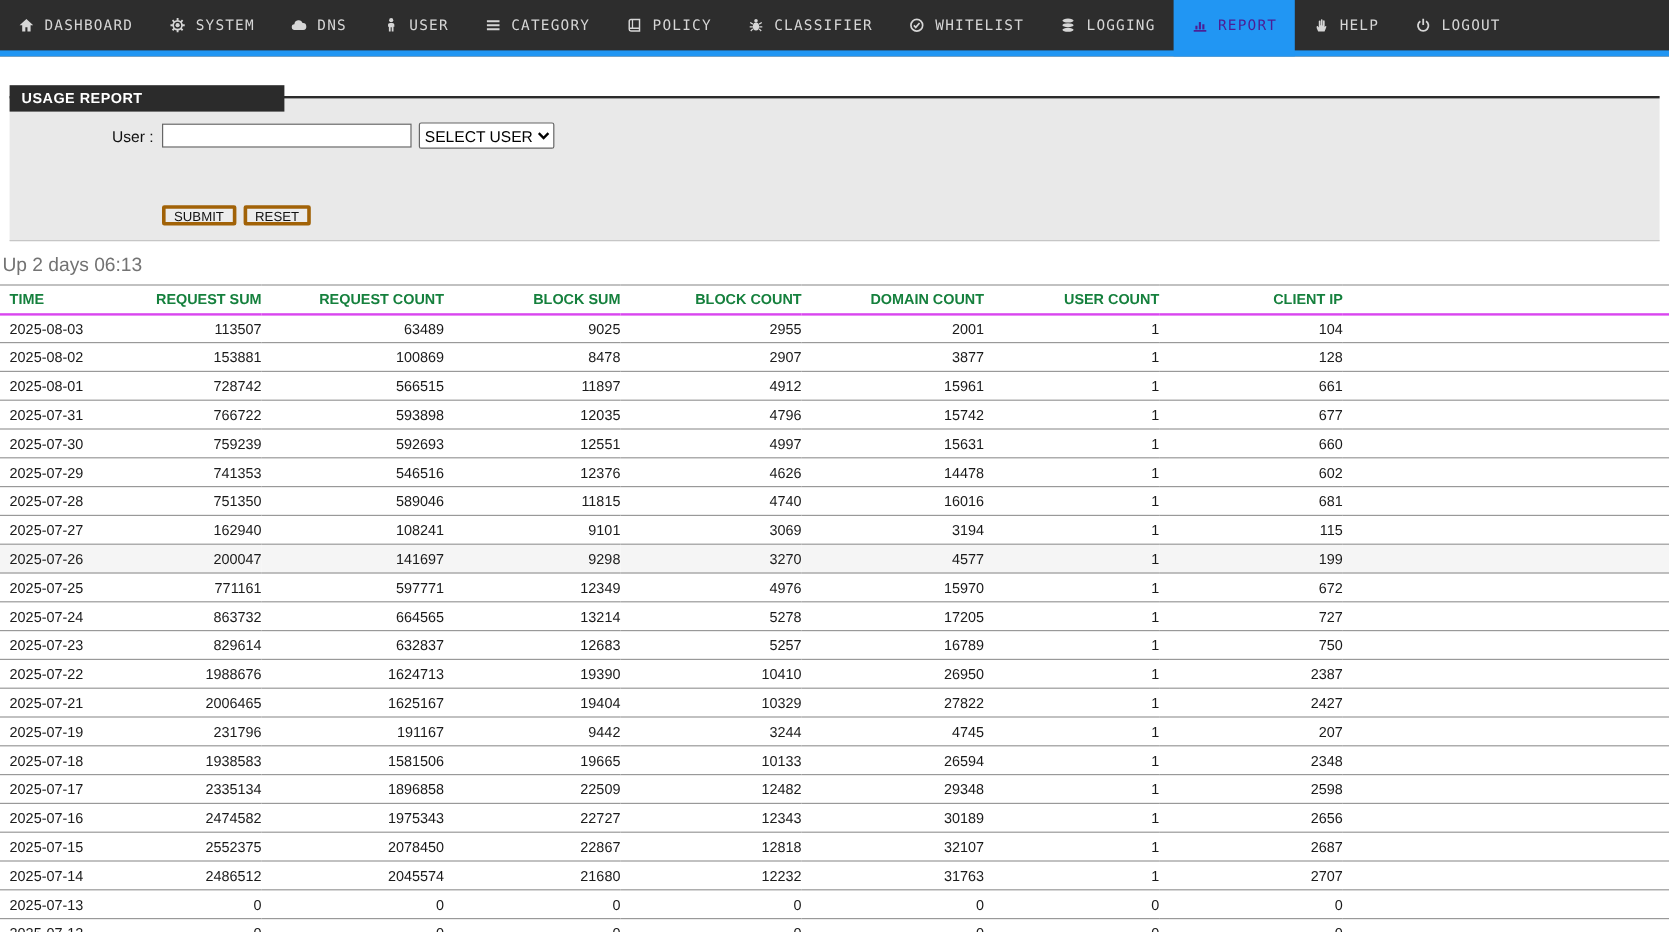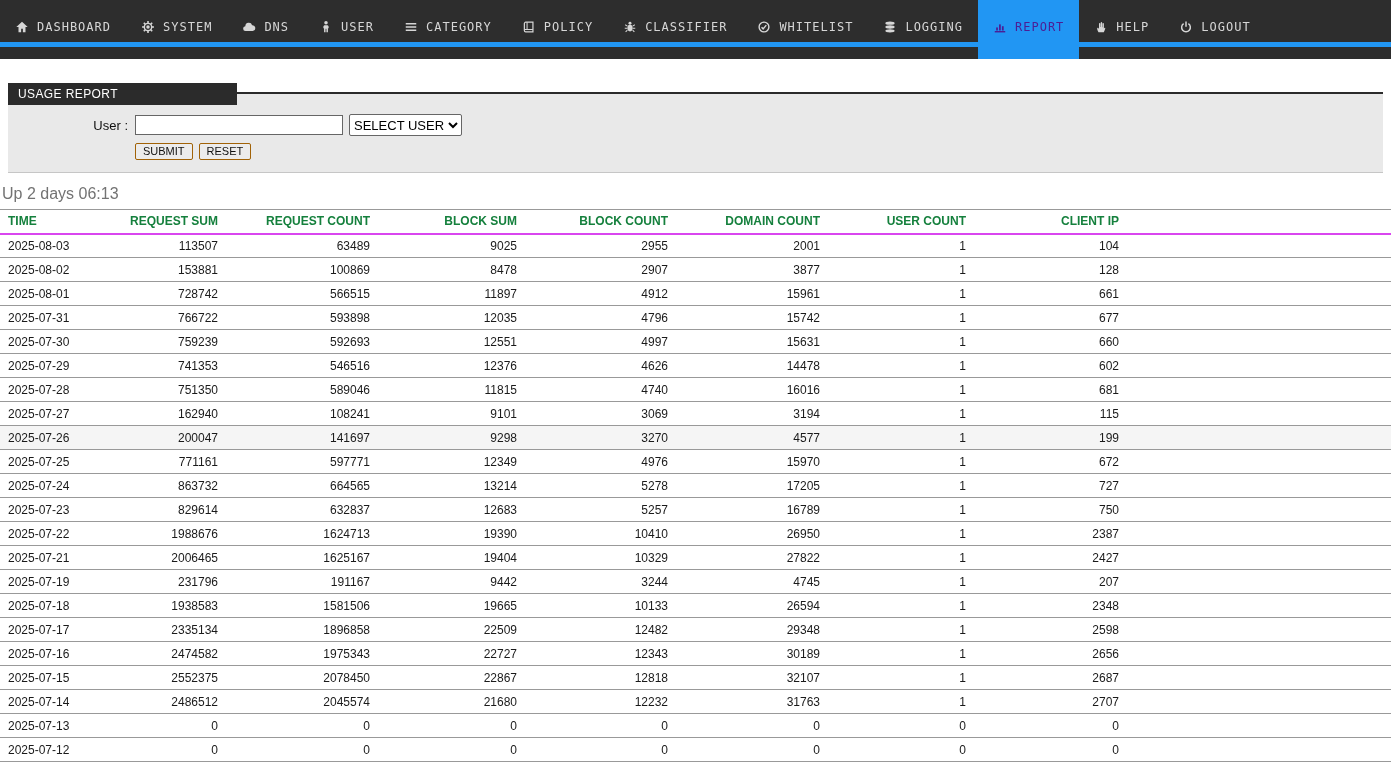--- a/index.html
+++ b/index.html
@@ -6,21 +6,21 @@
     --nav-bg:#2d2d2d;
     --accent:#2196f3;
     --panel-bg:#e9e9e9;
   }
   *{box-sizing:border-box;}
   html,body{margin:0;padding:0;background:#fff;}
   body{font-family:"Liberation Sans",sans-serif;color:#1a1a1a;width:1391px;}
 
   
   .nav{
-    display:flex;align-items:stretch;height:59px;background:var(--nav-bg);
+    display:flex;align-items:stretch;height:47px;background:var(--nav-bg);
     font-family:"DejaVu Sans Mono",monospace;
   }
   .nav-item{
     display:flex;align-items:center;padding:0 15px 5px 15px;
     color:#d6d6d6;font-size:12px;letter-spacing:1px;cursor:pointer;white-space:nowrap;
   }
   .nav-item:first-child{margin-left:6px;}
   .nav-item.active{background:var(--accent);color:#4c1d95;}
   .nav-strip{position:absolute;left:0;top:42px;width:100%;height:5px;background:var(--accent);z-index:0;}
   .nav{position:relative;}
@@ -29,38 +29,38 @@
   .nav-icon svg{width:14px;height:14px;display:block;}
 
   
   .panel{
     margin:33px 8px 0 8px;background:var(--panel-bg);
     border-top:2px solid #2b2b2b;border-bottom:1px solid #c6c6c6;
     position:relative;padding:20px 0 12px 0;
   }
   .panel-tab{
     position:absolute;top:-11px;left:0;height:22px;width:229px;
-    background:#2b2b2b;color:#fff;font-size:12px;font-weight:normal;
+    background:#2b2b2b;color:#fff;font-size:12px;font-weight:bold;
     line-height:22px;padding-left:10px;letter-spacing:.4px;
   }
   .form-row1{display:flex;align-items:center;}
   .form-label{width:120px;text-align:right;margin-right:7px;font-size:13px;color:#111;}
   .user-input{
     width:208px;height:20px;border:1px solid #666;background:#fff;
     font-size:13px;font-family:"Liberation Sans",sans-serif;padding:0 3px;
   }
   .user-select{
     margin-left:6px;height:22px;border:1px solid #666;background:#fff;
     font-size:13px;font-family:"Liberation Sans",sans-serif;border-radius:2px;
   }
   .form-row2{margin:7px 0 0 127px;display:flex;gap:6px;}
   .btn{
     font-size:11px;font-family:"Liberation Sans",sans-serif;
-    background:#ececec;border:1px solid #a16207;border-radius:2px;
-    padding:1px 7px;height:17px;line-height:13px;cursor:pointer;color:#111;
+    background:#ececec;border:3px solid #a16207;border-radius:2px;
+    padding:1px 7px;height:17px;line-height:13px;cursor:pointer;color:#111;margin-top:40px;
   }
 
   
   .uptime{margin:12px 0 0 2px;font-size:16px;color:#737373;padding-bottom:6px;}
 
   
   table.usage{
     width:100%;border-collapse:collapse;table-layout:fixed;
     border-top:1px solid #999;font-size:12px;
   }

